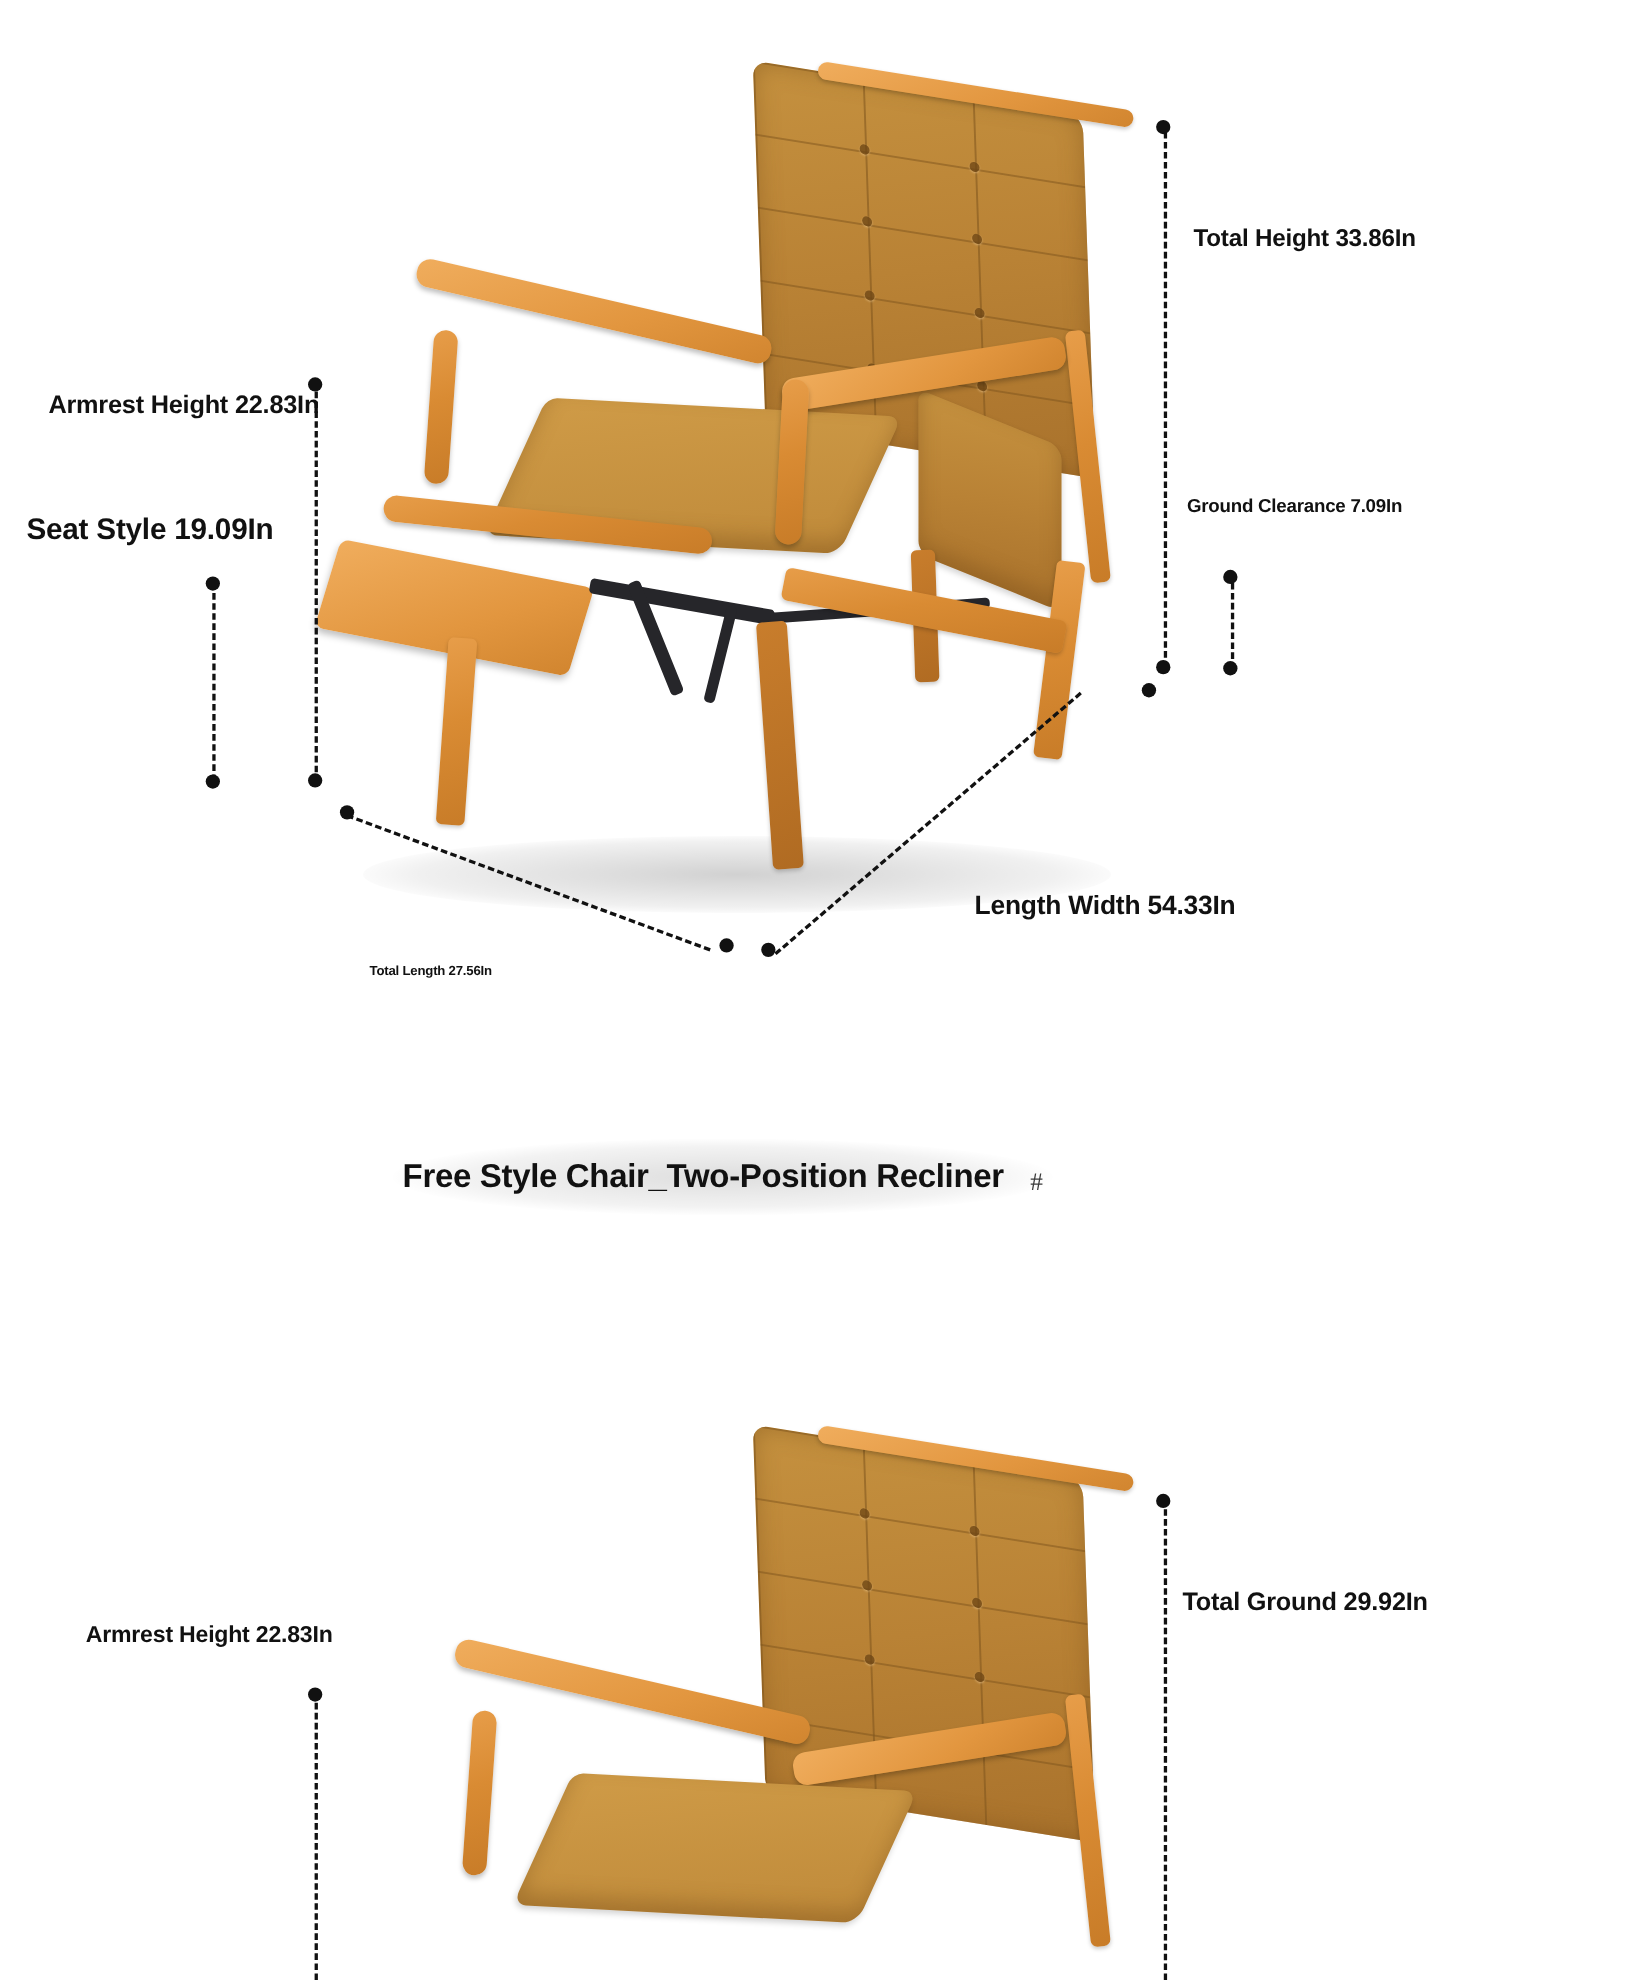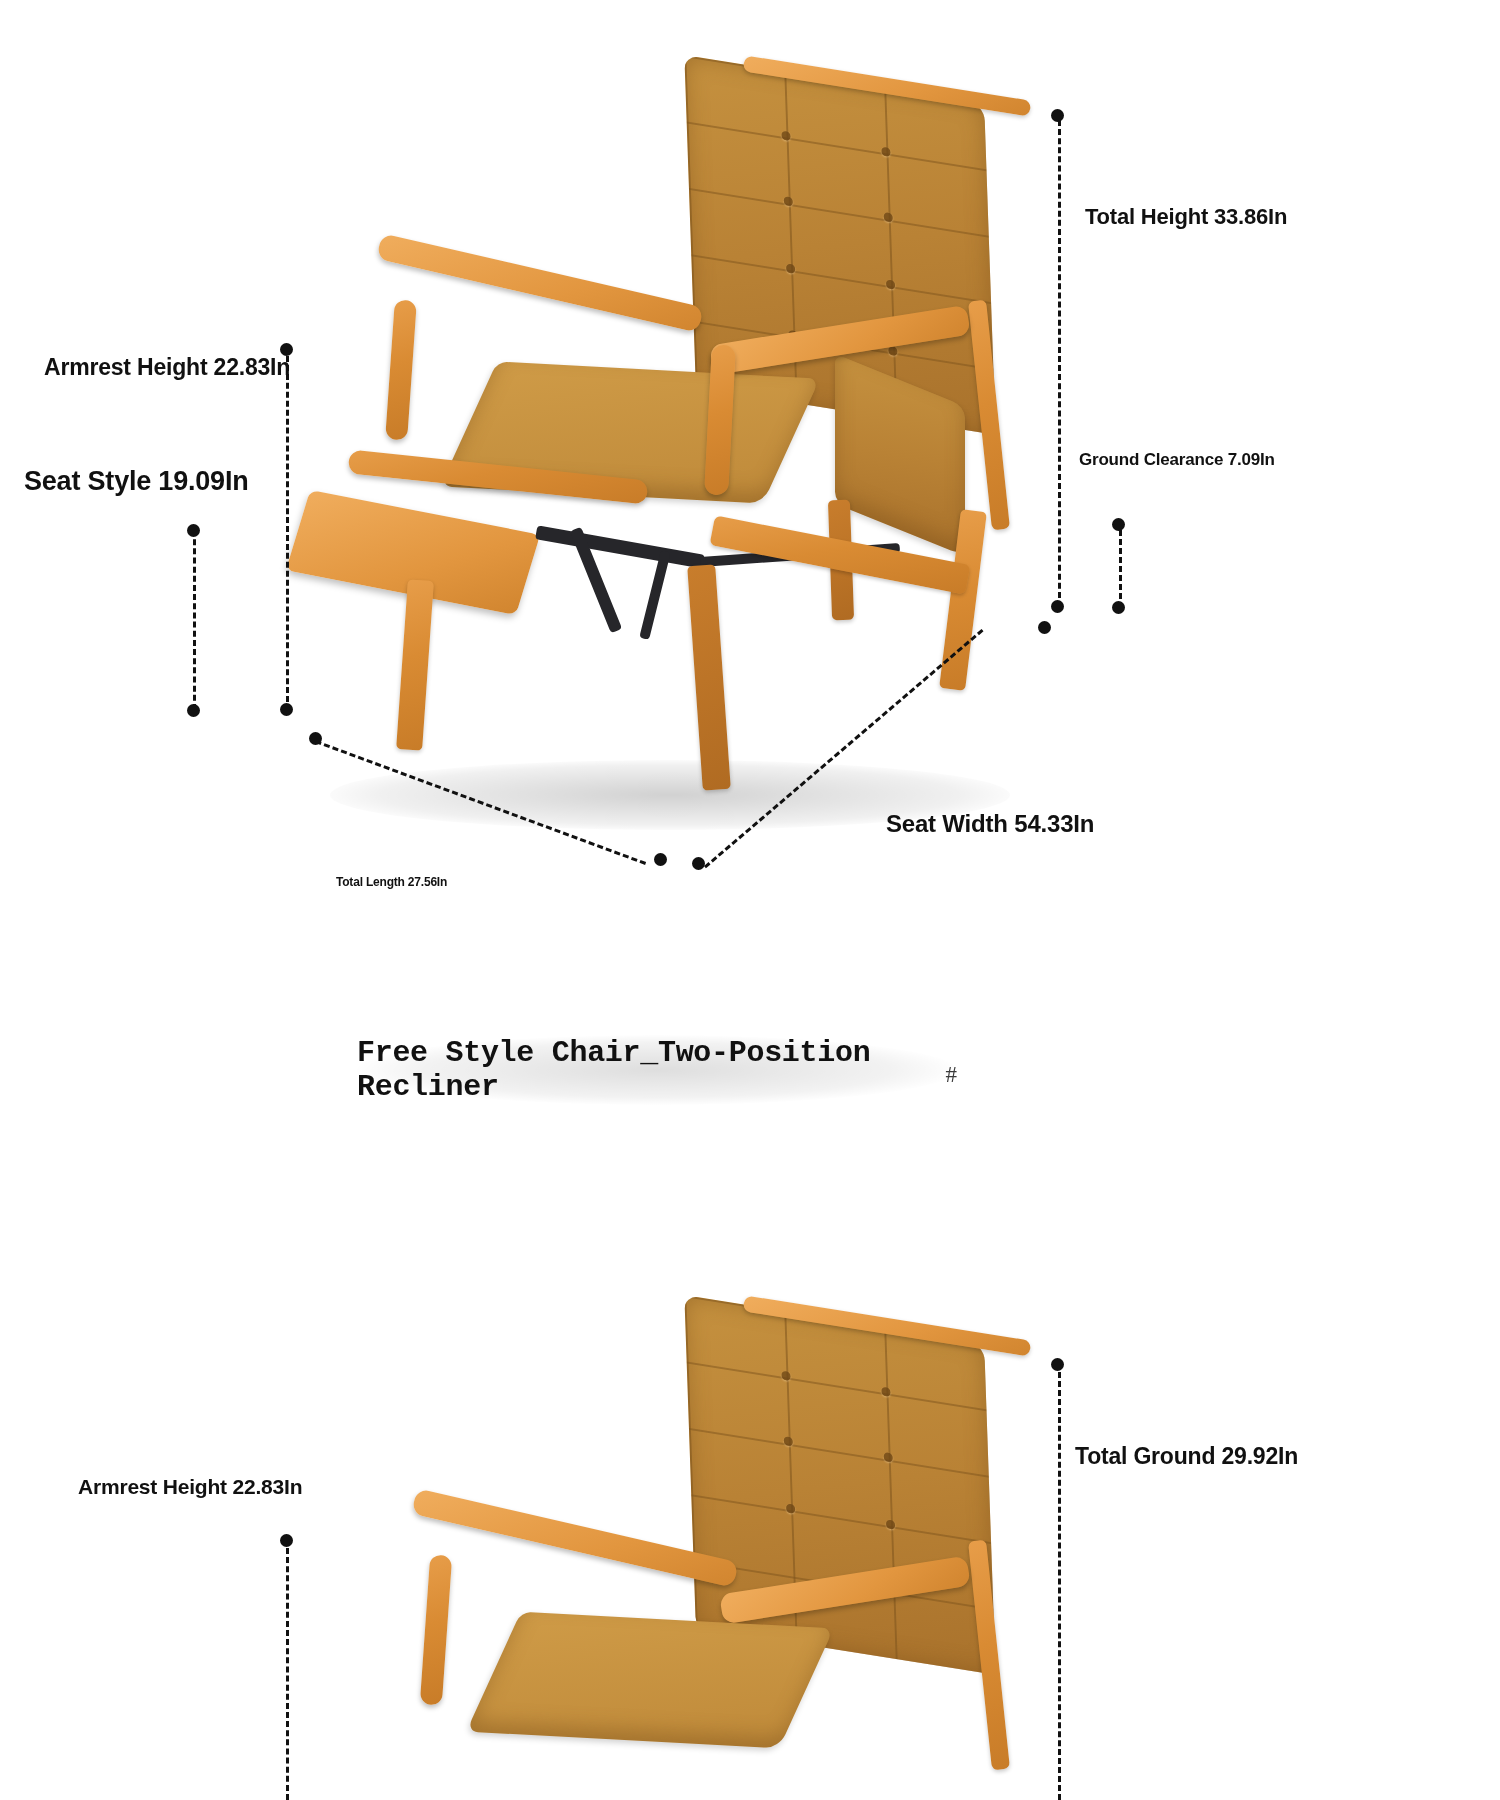--- a/index.html
+++ b/index.html
@@ -57,21 +57,20 @@
     width: 100%; height: 100%;
     border-radius: 50%/50%;
     background: radial-gradient(ellipse at center, rgba(0,0,0,0.13) 0%, rgba(0,0,0,0.05) 55%, rgba(0,0,0,0) 72%);
   }
   .caption-text {
     position: relative;
     font-size: 30px;
     font-weight: bold;
     color: #111111;
     letter-spacing: -0.3px;
-    font-family: Liberation Mono, monospace;
   }
   .caption-hash {
     position: relative;
     font-size: 23px;
     color: #3a3a3a;
     font-family: "Liberation Serif", serif;
     margin-left: 24px;
     margin-top: 10px;
   }
 
@@ -216,21 +215,21 @@
     <div class="dim-label" style="left:1085px; top:204px; font-size:22px;">Total Height 33.86In</div>
 
     <div class="vline" style="left:1119px; top:530px; height:78px;"></div>
     <div class="dot" style="left:1112px; top:518px;"></div>
     <div class="dot" style="left:1112px; top:601px;"></div>
     <div class="dim-label" style="left:1079px; top:450px; font-size:17px;text-align:center;">Ground Clearance 7.09In</div>
 
     <div class="diag" style="left:704px; top:866px; width:365px; transform: rotate(-40.5deg);"></div>
     <div class="dot" style="left:692px; top:857px;"></div>
     <div class="dot" style="left:1038px; top:621px;"></div>
-    <div class="dim-label" style="left:886px; top:810px; font-size:24px;">Seat Width 54.33In</div>
+    <div class="dim-label" style="left:886px; top:810px; font-size:24px;">Length Width 54.33In</div>
 
     <div class="diag" style="left:316px; top:740px; width:352px; transform: rotate(20.3deg);"></div>
     <div class="dot" style="left:309px; top:732px;"></div>
     <div class="dot" style="left:654px; top:853px;"></div>
     <div class="dim-label" style="left:336px; top:875px; font-size:12px;">Total Length 27.56In</div>
 
     <div class="caption-wrap" style="left:357px; top:1035px; width:600px; height:70px;">
       <div class="caption-shadow"></div>
       <div class="caption-text">Free Style Chair_Two-Position Recliner</div>
       <div class="caption-hash">#</div>

